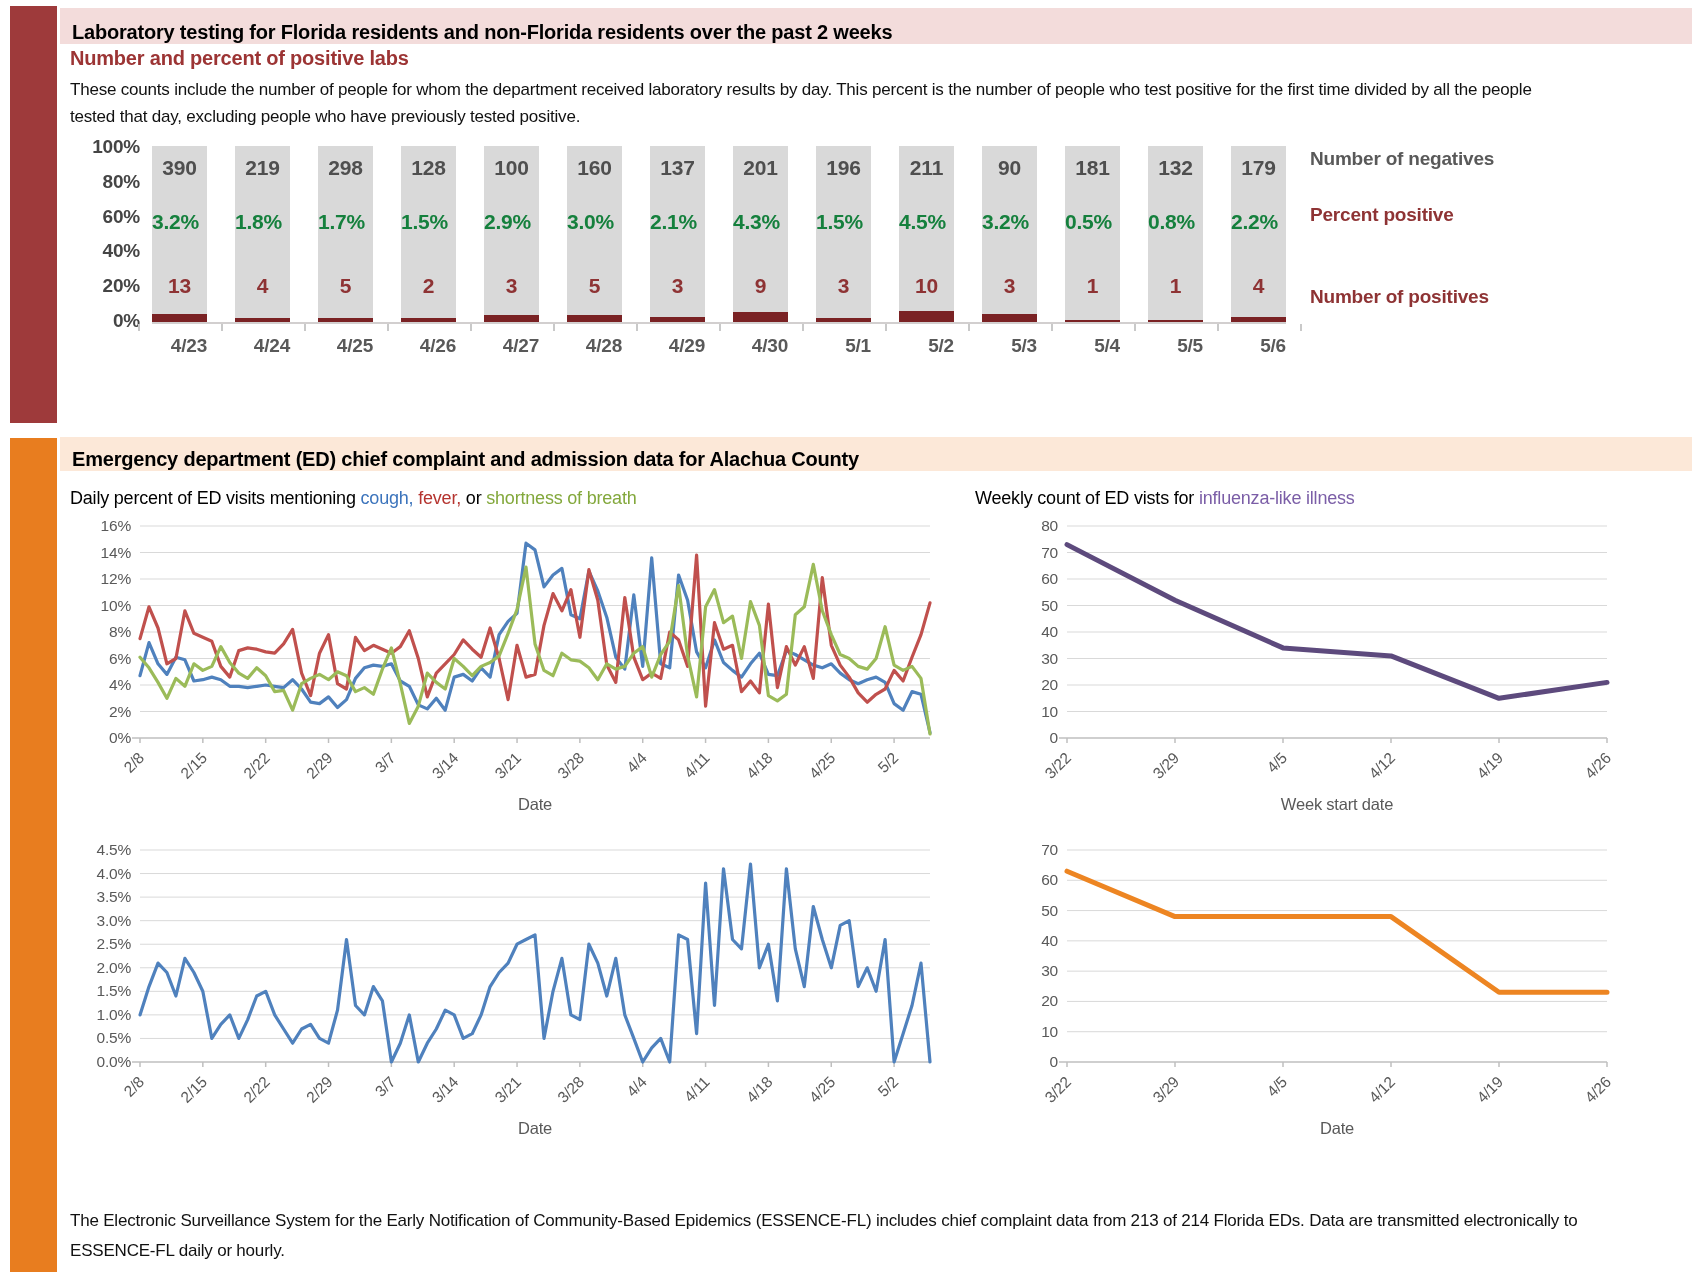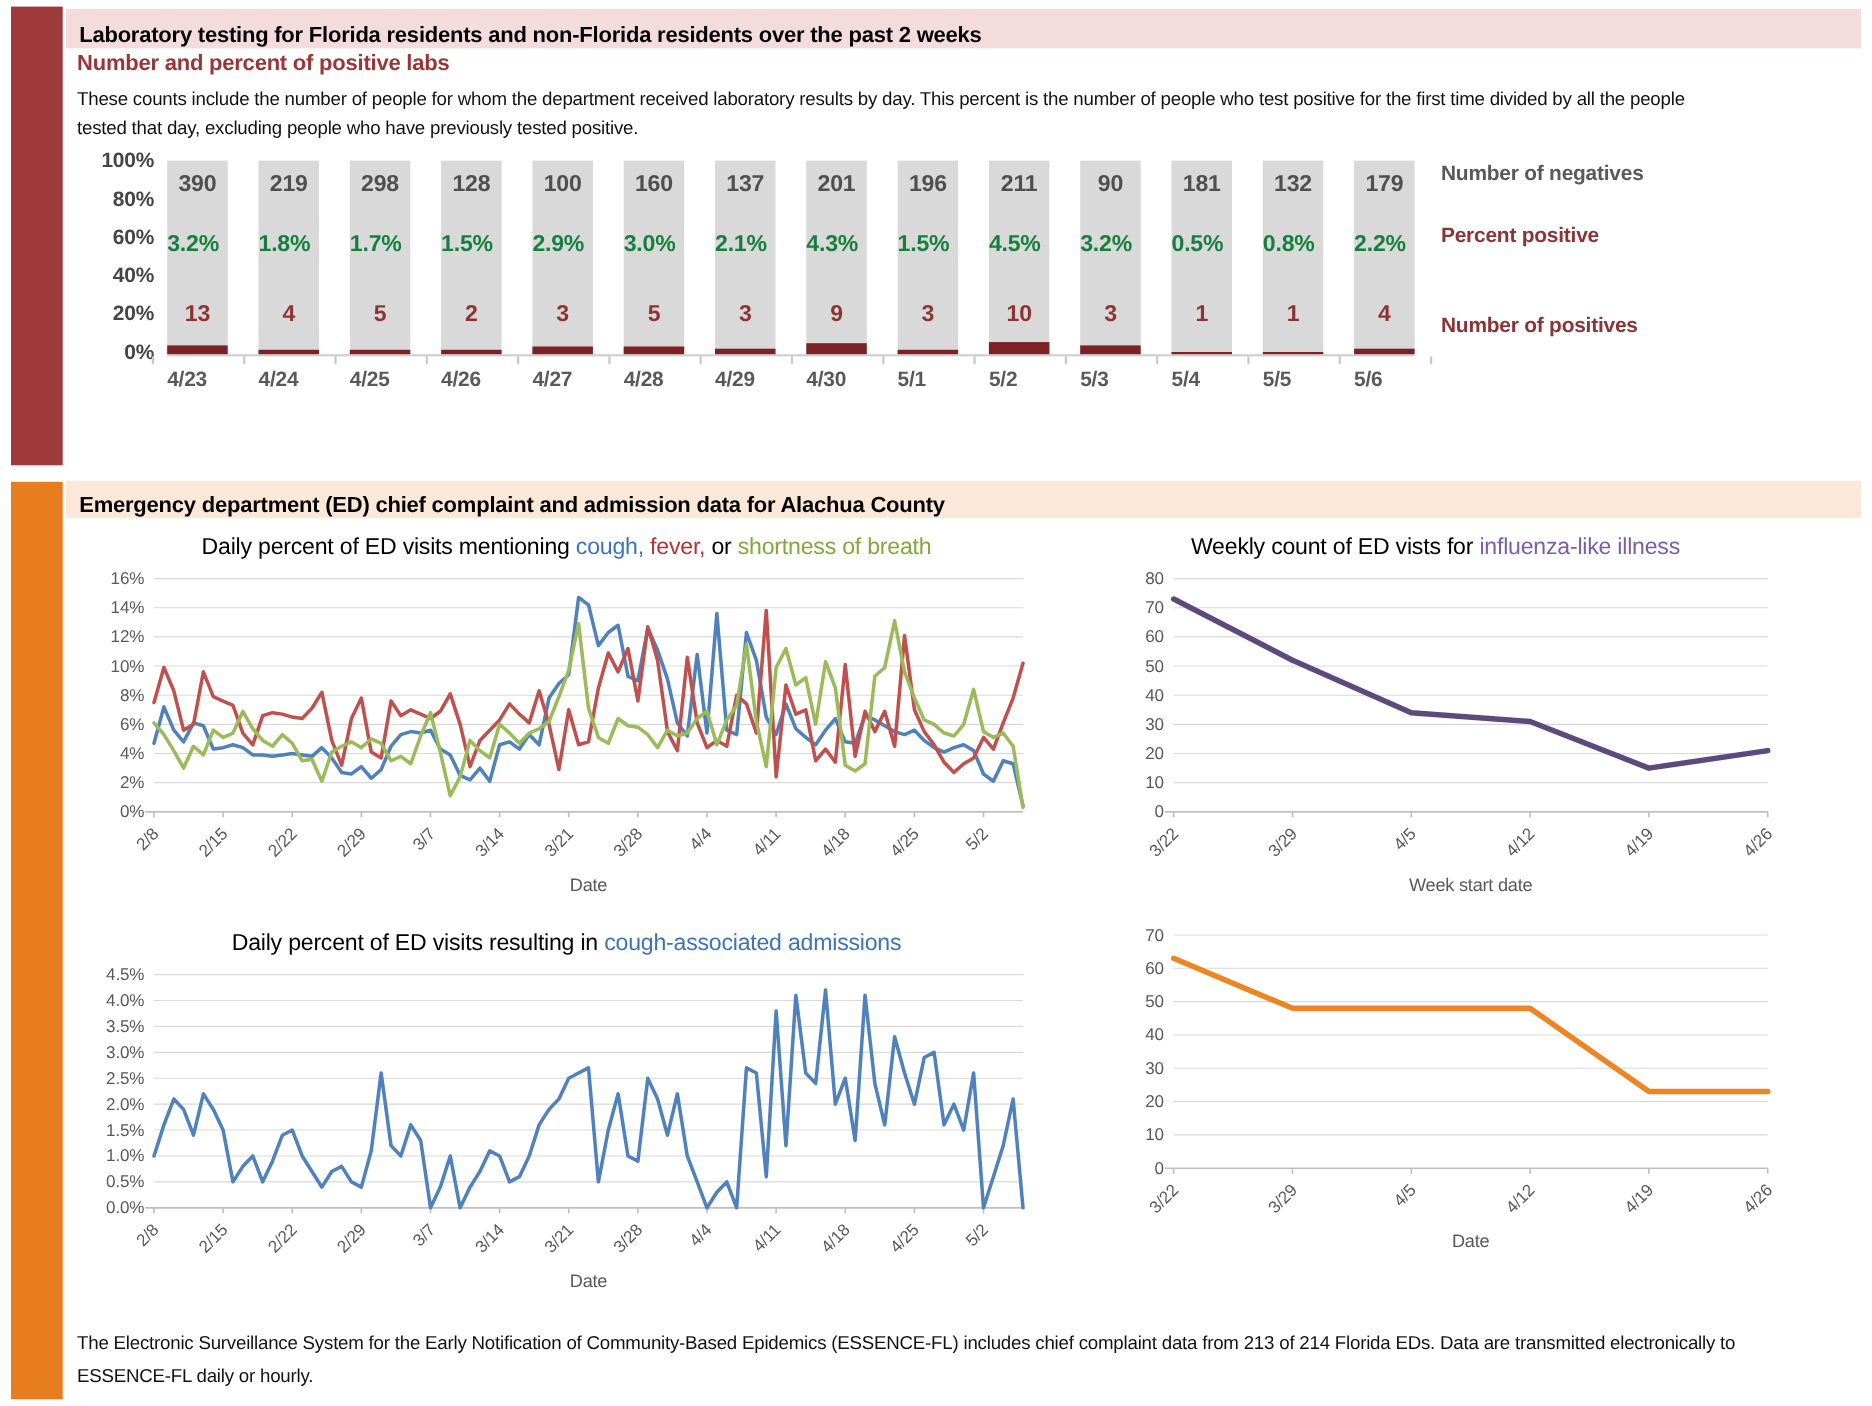--- a/index.html
+++ b/index.html
@@ -21,31 +21,31 @@
   #lab-main{width:1134px;}
   #lab-bars{display:flex;gap:28px;height:176px;border-bottom:2px solid #d2cfcf;}
   .lab-col{position:relative;width:55px;height:176px;background:#d9d9d9;}
   .lab-col .neg{position:absolute;top:10px;width:100%;text-align:center;font-size:21px;font-weight:700;color:#4f4f4f;}
   .lab-col .pct{position:absolute;top:64px;width:100%;text-align:left;font-size:21px;font-weight:700;color:#15803d;}
   .lab-col .pos{position:absolute;bottom:24px;width:100%;text-align:center;font-size:21px;font-weight:700;color:#8e3334;}
   .lab-col .seg{position:absolute;bottom:0;left:0;width:100%;background:#7a2224;}
   #lab-ticks{position:relative;height:7px;}
   #lab-ticks i{position:absolute;top:0;width:2px;height:7px;background:#c9c9c9;}
   #lab-dates{display:flex;gap:28px;margin-top:4px;}
-  #lab-dates span{width:55px;text-align:left;font-size:19px;font-weight:700;color:#595959;}
+  #lab-dates span{width:55px;text-align:right;font-size:19px;font-weight:700;color:#595959;}
   #lab-xlabel{margin-top:8px;text-align:center;font-size:17px;font-weight:700;color:#595959;}
   #lab-legend{position:relative;margin-left:24px;width:300px;}
   .leg{position:absolute;left:0;font-size:19px;font-weight:700;line-height:25px;width:280px;}
   .leg-neg{top:0;color:#595959;}
   .leg-pct{top:56px;color:#8e3334;}
   .leg-pos{top:138px;color:#8e3334;}
   
   #charts{position:absolute;left:70px;top:482px;display:grid;grid-template-columns:905px 700px;row-gap:14px;}
   figure.chart{margin:0;}
-  .ctitle{text-align:center;font-size:21px;height:36px;line-height:32px;}
+  .ctitle{font-size:18px;height:36px;line-height:32px;}
   .chart.wide .ctitle{width:890px;}
   .chart.narrow .ctitle{width:660px;}
   figure.chart svg{display:block;}
   #foot{position:absolute;left:70px;top:1206px;width:1595px;font-size:17px;line-height:30px;color:#111;}
 </style>
 </head>
 <body>
 
 <div id="app">
   <div class="vbar vbar-maroon"></div>
@@ -283,21 +283,20 @@
           <text transform="translate(421,241) rotate(-45)" text-anchor="end" font-size="15.5" fill="#595959">4/12</text>
           <line x1="524" y1="220" x2="524" y2="225" stroke="#bfbfbf" stroke-width="1.5"></line>
           <text transform="translate(529,241) rotate(-45)" text-anchor="end" font-size="15.5" fill="#595959">4/19</text>
           <line x1="632" y1="220" x2="632" y2="225" stroke="#bfbfbf" stroke-width="1.5"></line>
           <text transform="translate(637,241) rotate(-45)" text-anchor="end" font-size="15.5" fill="#595959">4/26</text>
           <text x="362" y="292" text-anchor="middle" font-size="16.5" fill="#595959">Week start date</text>
           <polyline points="92.0,26.6 200.0,82.2 308.0,129.9 416.0,137.9 524.0,180.3 632.0,164.4" fill="none" stroke="#5d4a7d" stroke-width="5" stroke-linejoin="round" stroke-linecap="round"></polyline>
         </svg>
       </figure>
     <figure class="chart wide">
-        <div class="ctitle"><span style="color: rgb(0, 0, 0);">Daily percent of ED visits resulting in </span><span style="color: rgb(60, 116, 188);">cough-associated admissions</span></div>
         <svg width="890" height="310" viewBox="0 0 890 310">
           <line x1="70" y1="8" x2="860" y2="8" stroke="#d9d9d9" stroke-width="1"></line>
           <text x="61" y="13" text-anchor="end" font-size="15.5" fill="#595959">4.5%</text>
           <line x1="70" y1="31.555555555555557" x2="860" y2="31.555555555555557" stroke="#d9d9d9" stroke-width="1"></line>
           <text x="61" y="36.55555555555556" text-anchor="end" font-size="15.5" fill="#595959">4.0%</text>
           <line x1="70" y1="55.111111111111114" x2="860" y2="55.111111111111114" stroke="#d9d9d9" stroke-width="1"></line>
           <text x="61" y="60.111111111111114" text-anchor="end" font-size="15.5" fill="#595959">3.5%</text>
           <line x1="70" y1="78.66666666666667" x2="860" y2="78.66666666666667" stroke="#d9d9d9" stroke-width="1"></line>
           <text x="61" y="83.66666666666667" text-anchor="end" font-size="15.5" fill="#595959">3.0%</text>
           <line x1="70" y1="102.22222222222223" x2="860" y2="102.22222222222223" stroke="#d9d9d9" stroke-width="1"></line>

